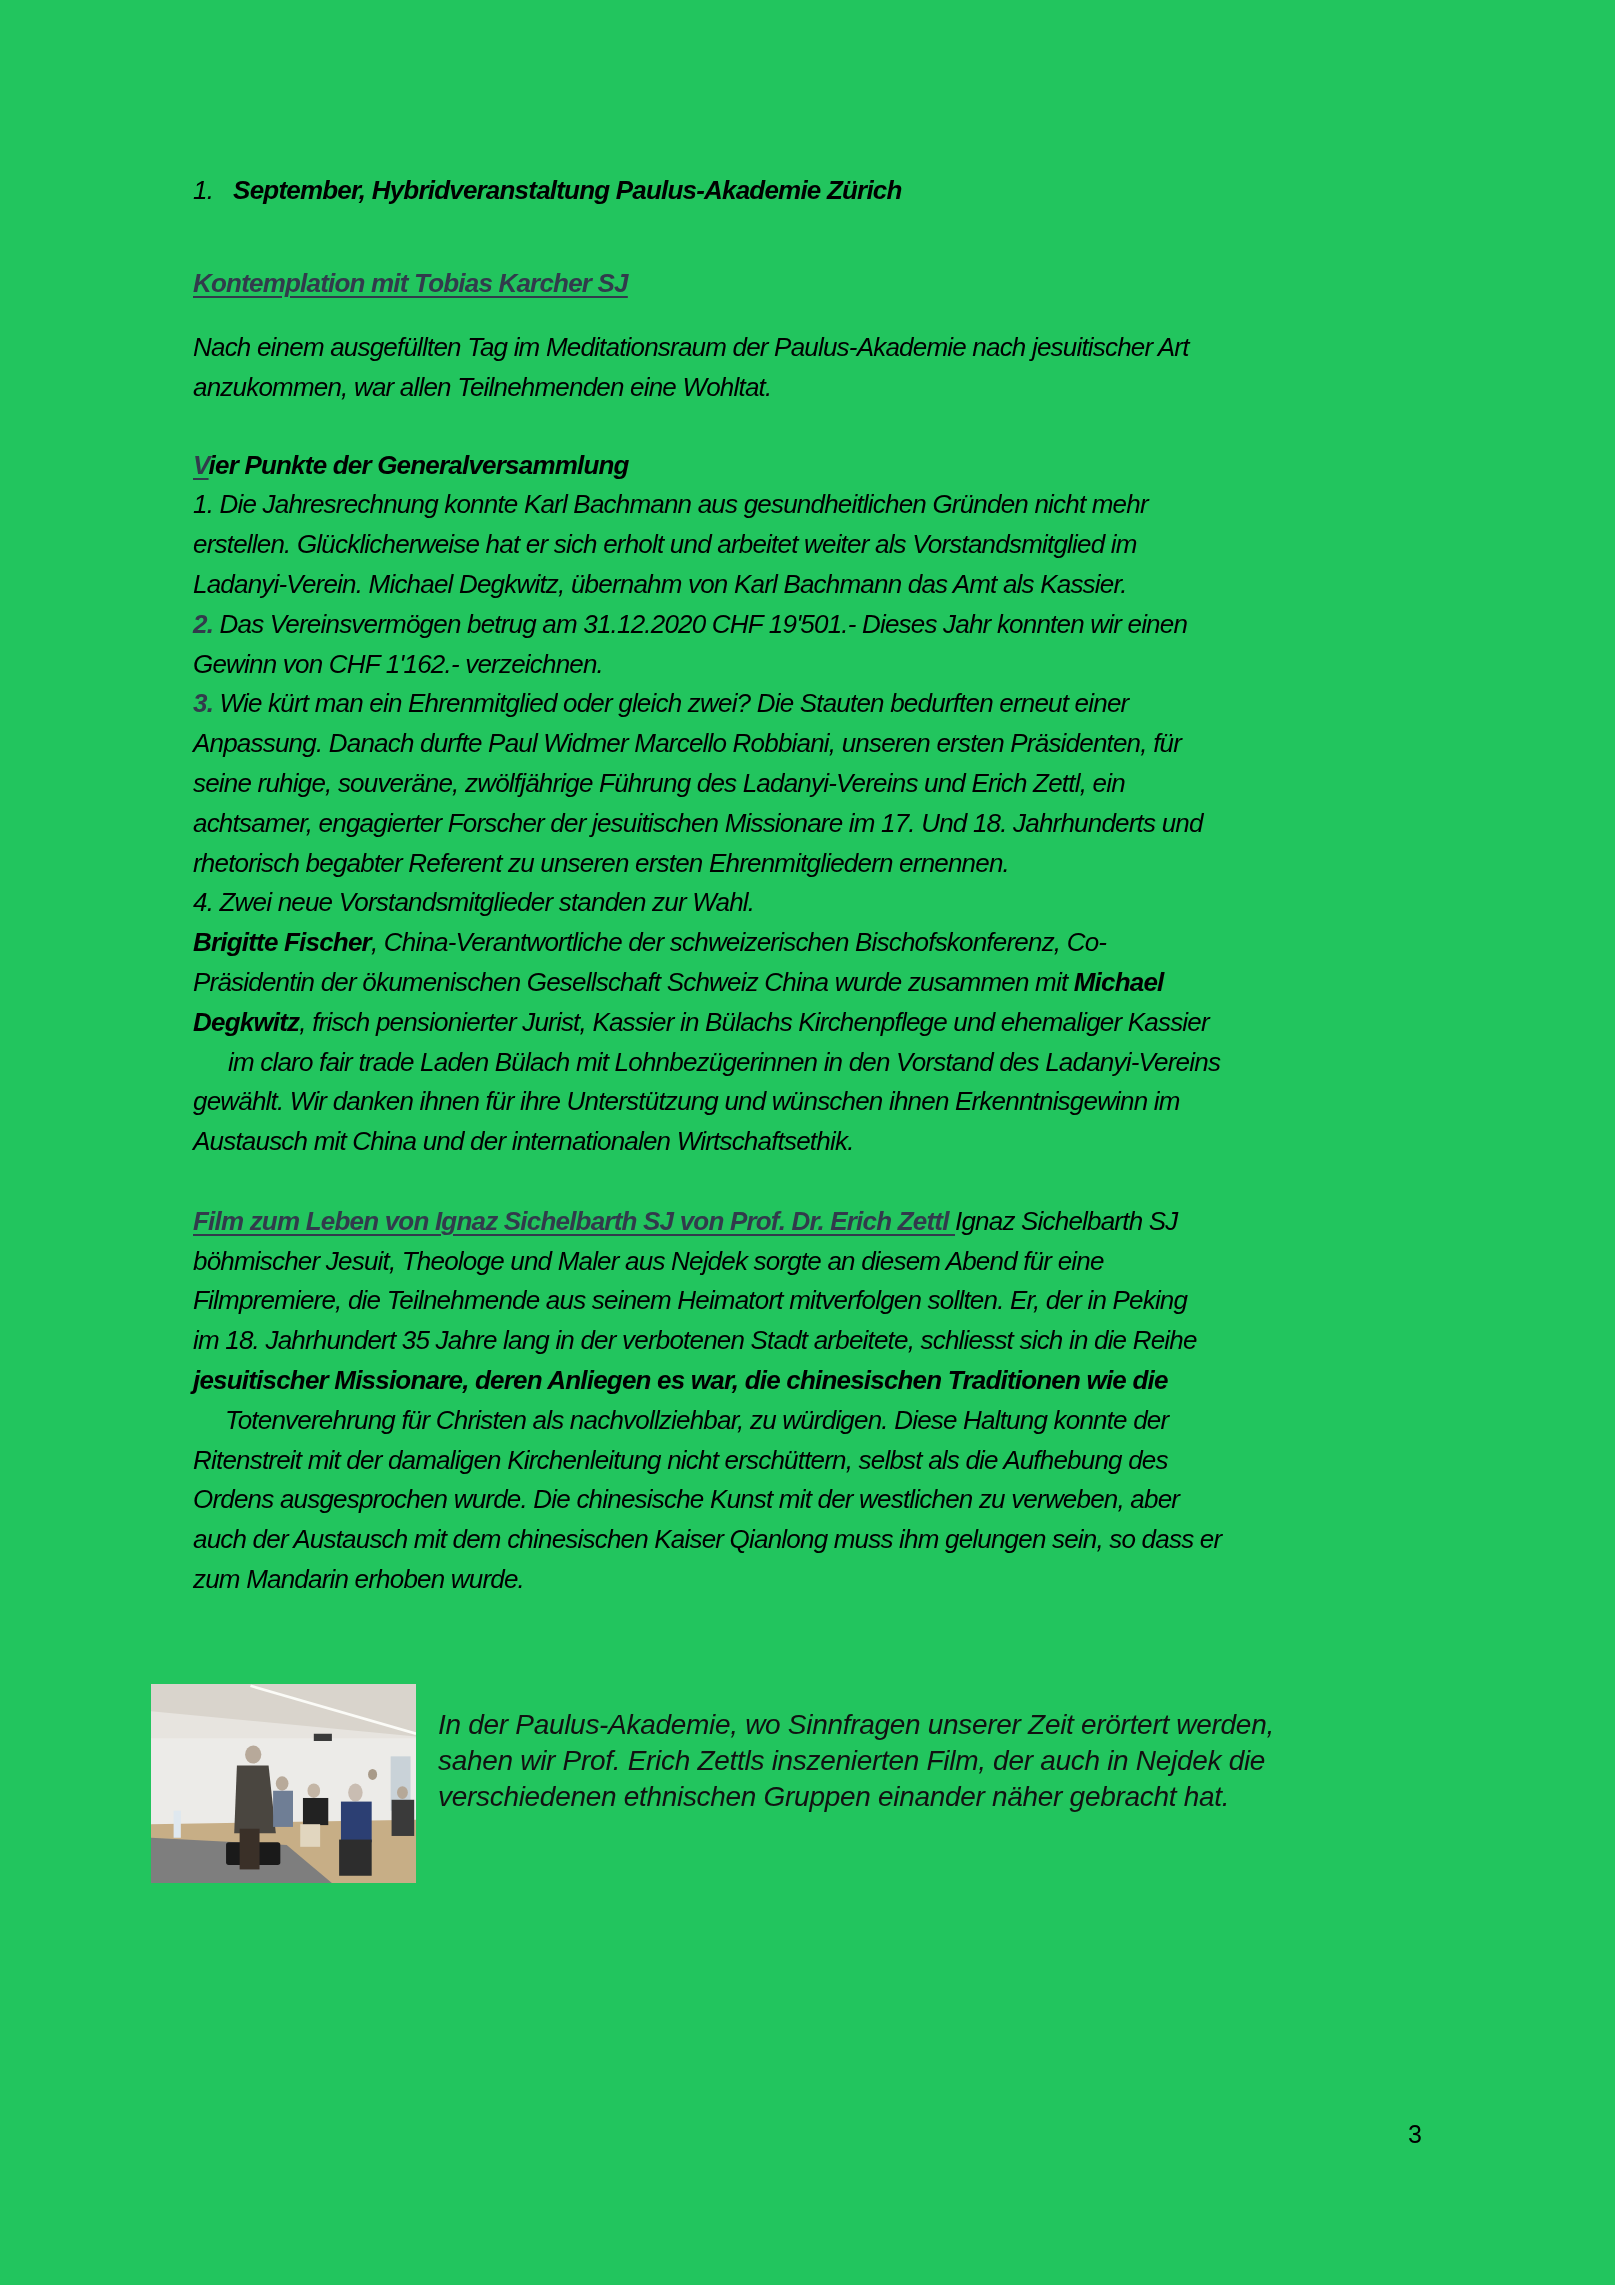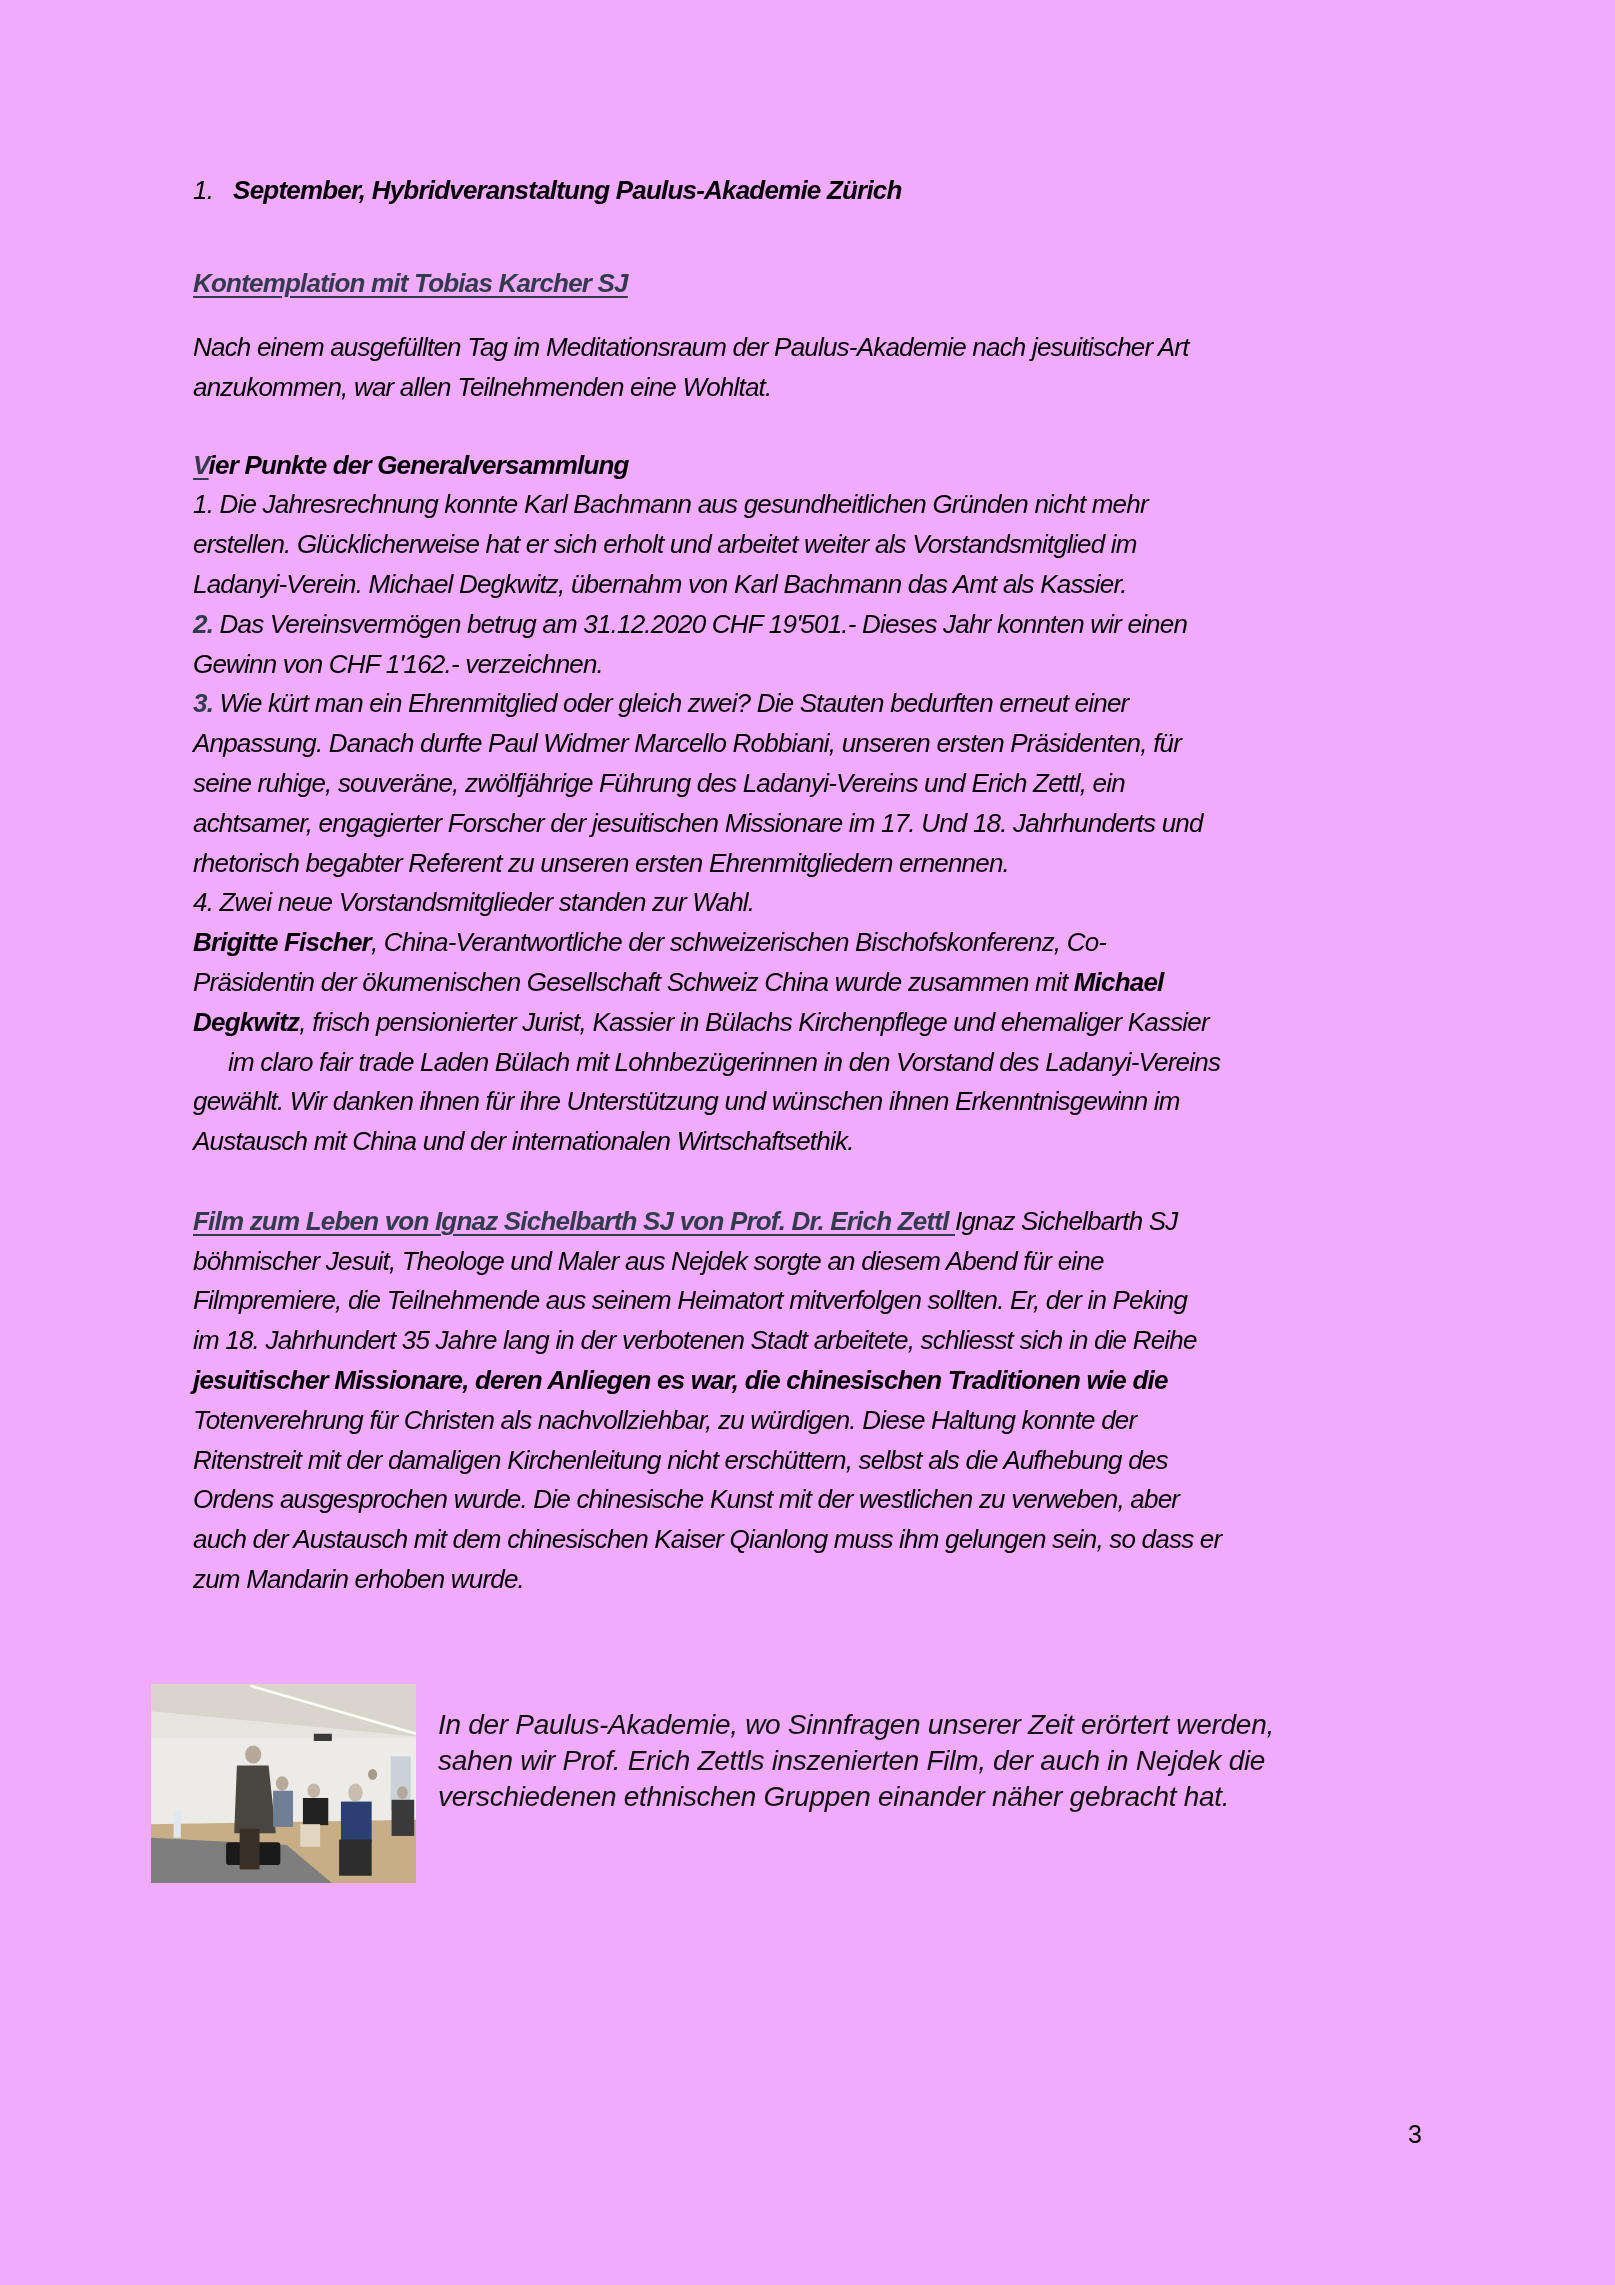--- a/index.html
+++ b/index.html
@@ -1,17 +1,17 @@
 <!DOCTYPE html>
 <html style="font-size:14.5px"><head>
 <meta charset="utf-8">
 <style>
   html, body { margin: 0; padding: 0; background: #ffffff; }
   body { width: 1616px; height: 2285px; position: relative; overflow: hidden; }
-  .page { position: absolute; left: 0; top: 0; width: 1616px; height: 2285px; background: #f0abfc; }
+  .page { position: absolute; left: 0; top: 0; width: 1616px; height: 2285px; background: #22c55e; }
   .ln {
     position: absolute; left: 193px; white-space: nowrap;
     font-family: "Liberation Sans", sans-serif; font-style: italic;
     font-size: 26px; letter-spacing: -0.8px; color: #000; line-height: 31px;
   }
   .b { font-weight: bold; }
   .hd { color: #323b4c; font-weight: bold; text-decoration: underline; text-decoration-thickness: 1.8px; text-underline-offset: 3.6px; margin-top: 15px; }
   .num { color: #323b4c; font-weight: bold; }
   .ul-v { color: #323b4c; text-decoration: underline; text-decoration-thickness: 1.8px; text-underline-offset: 3.6px; }
   .photo {
@@ -75,21 +75,21 @@
   <div class="ln" style="top:1086px;">gewählt. Wir danken ihnen für ihre Unterstützung und wünschen ihnen Erkenntnisgewinn im</div>
   <div class="ln" style="top:1126px;">Austausch mit China und der internationalen Wirtschaftsethik.</div>
 
   <div class="ln" style="top:1206px;">
     <span class="hd">Film zum Leben von Ignaz Sichelbarth SJ von Prof. Dr. Erich Zettl </span><span>Ignaz Sichelbarth SJ</span>
   </div>
   <div class="ln" style="top:1246px;">böhmischer Jesuit, Theologe und Maler aus Nejdek sorgte an diesem Abend für eine</div>
   <div class="ln" style="top:1285px;">Filmpremiere, die Teilnehmende aus seinem Heimatort mitverfolgen sollten. Er, der in Peking</div>
   <div class="ln" style="top:1325px;">im 18. Jahrhundert 35 Jahre lang in der verbotenen Stadt arbeitete, schliesst sich in die Reihe</div>
   <div class="ln" style="top:1365px;font-weight:bold;">jesuitischer Missionare, deren Anliegen es war, die chinesischen Traditionen wie die</div>
-  <div class="ln" style="top:1405px;">Totenverehrung für Christen als nachvollziehbar, zu würdigen. Diese Haltung konnte der</div>
+  <div class="ln" style="top:1405px;margin-left:32px;">Totenverehrung für Christen als nachvollziehbar, zu würdigen. Diese Haltung konnte der</div>
   <div class="ln" style="top:1445px;">Ritenstreit mit der damaligen Kirchenleitung nicht erschüttern, selbst als die Aufhebung des</div>
   <div class="ln" style="top:1484px;">Ordens ausgesprochen wurde. Die chinesische Kunst mit der westlichen zu verweben, aber</div>
   <div class="ln" style="top:1524px;">auch der Austausch mit dem chinesischen Kaiser Qianlong muss ihm gelungen sein, so dass er</div>
   <div class="ln" style="top:1564px;">zum Mandarin erhoben wurde.</div>
 
   <div class="photo" title="Photo of a speaker standing in a seminar room addressing seated participants">
     <svg width="265" height="199" viewBox="0 0 293 220" xmlns="http://www.w3.org/2000/svg">
       <rect x="0" y="0" width="293" height="220" fill="#e7e4df"></rect>
       <polygon points="0,0 293,0 293,58 0,30" fill="#d9d4cc"></polygon>
       <line x1="110" y1="2" x2="293" y2="55" stroke="#fbfbf7" stroke-width="3"></line>

